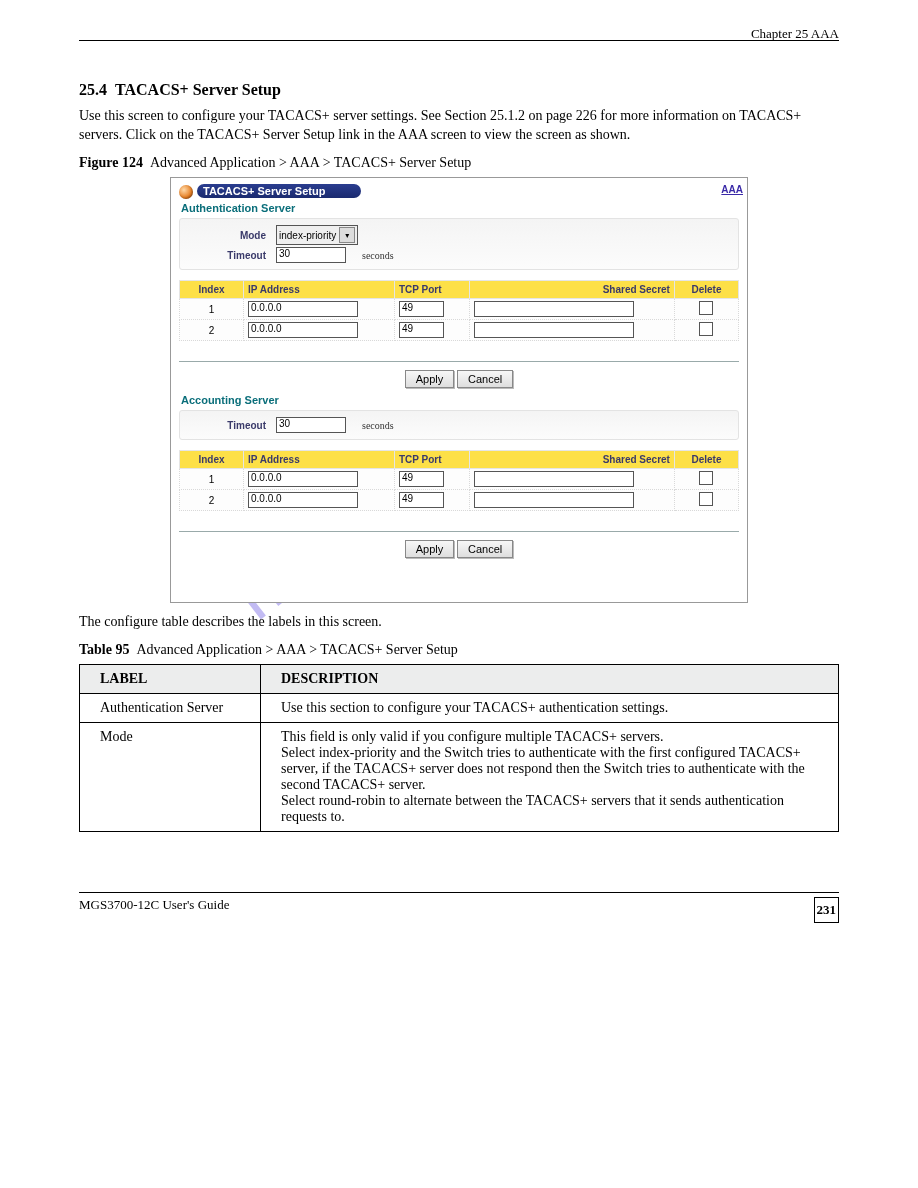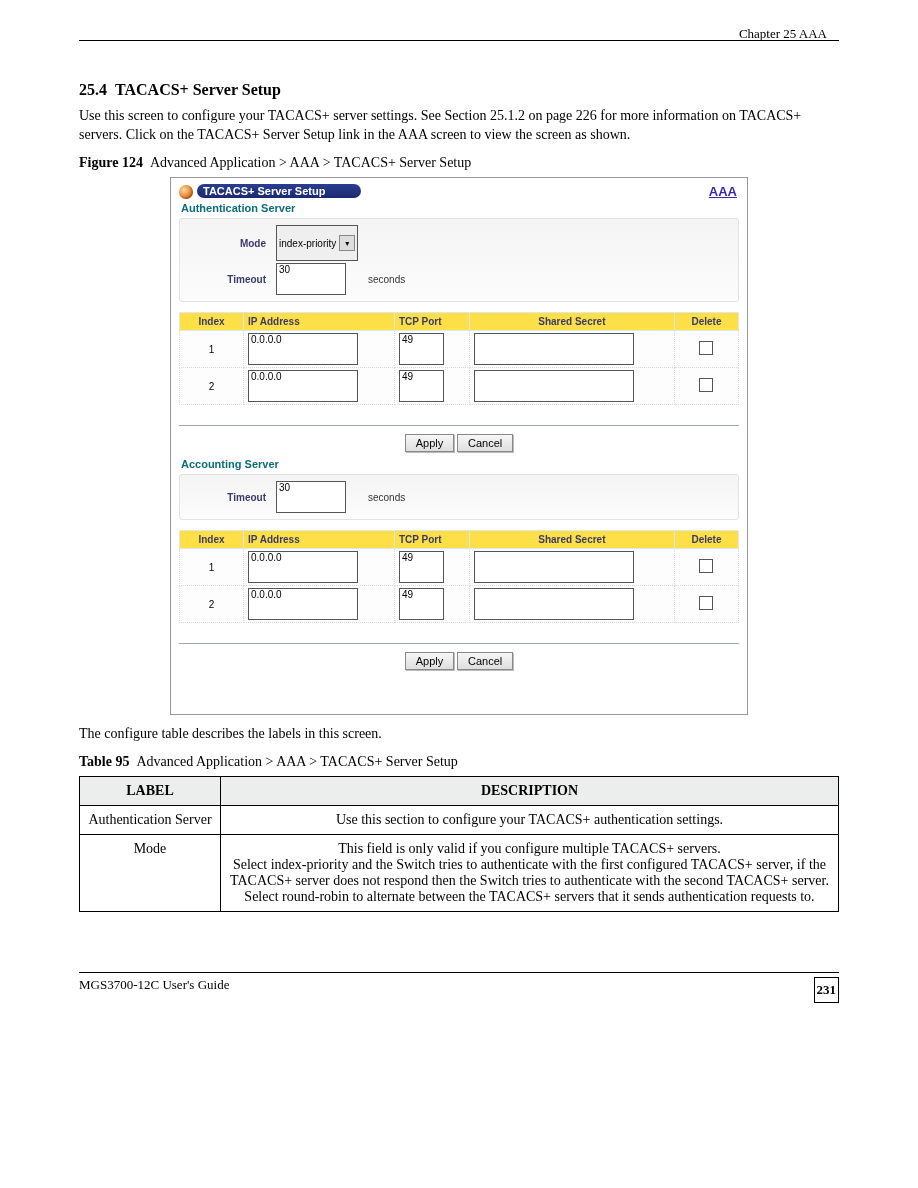--- a/index.html
+++ b/index.html
@@ -19,21 +19,21 @@
   .hdr-rule {
     border-top: 1px solid #000;
     margin: 0 0 20px 0;
   }
   .header-right {
     text-align: left;
     font-family: "Times New Roman", serif;
     font-size: 13px;
     position: absolute;
     top: 26px;
-    right: 12px;
+    right: 0;
   }
   .section-title {
     font-family: "Times New Roman", serif;
     font-size: 16px;
     font-weight: bold;
     margin: 40px 0 8px 0;
   }
   .body-text {
     font-family: "Times New Roman", serif;
     font-size: 14px;
@@ -69,25 +69,25 @@
     display: inline-block;
     width: 14px; height: 14px;
     border-radius: 50%;
     background: radial-gradient(circle at 35% 35%, #ffd9a8, #e67e22 60%, #a8521a);
     vertical-align: middle;
     margin-right: 4px;
     box-shadow: inset -1px -1px 2px rgba(0,0,0,.3);
   }
   .aaa-link {
     position: absolute;
-    top: 6px; right: 10px;
+    top: 6px; right: 4px;
     color: #3a2aa8;
     text-decoration: underline;
     font-weight: bold;
-    font-size: 13px;
+    font-size: 10px;
   }
   .sub-head {
     color: #0a6e7a;
     font-weight: bold;
     font-size: 11px;
     margin: 3px 0 4px 2px;
   }
   .field-block {
     background: linear-gradient(#f4f4f4,#fcfcfc);
     border: 1px solid #e3e3e3;
@@ -99,45 +99,45 @@
     width: 80px;
     text-align: right;
     color: #3a3a6a;
     font-weight: bold;
     font-size: 10px;
     padding-right: 10px;
   }
   .dummy-input {
     border: 1px solid #555;
     background: #fff;
-    height: 32px;
+    height: 16px;
     padding: 0 2px;
     font-size: 10px;
     box-sizing: border-box;
   }
   .dummy-select {
     border: 1px solid #555;
     background: #efefef;
     height: 18px;
     font-size: 10px;
     display: inline-flex;
     align-items: center;
-    padding: 8px 2px;
+    padding: 0 2px;
   }
   .sel-arrow {
     border: 1px solid #888;
     background: #ddd;
     width: 14px; height: 14px;
     margin-left: 3px;
     display: inline-flex;
     align-items: center;
     justify-content: center;
     font-size: 8px;
   }
-  .unit { margin-left: 22px; color:#333; }
+  .unit { margin-left: 16px; color:#333;font-family:Liberation Serif, serif; }
   .srv-table {
     width: 100%;
     margin-top: 10px;
     border-collapse: collapse;
     font-size: 10px;
   }
   .srv-table thead tr { background: #fde047; }
   .srv-table th {
     color: #3a3a6a;
     font-weight: bold;
@@ -146,21 +146,21 @@
   }
   .srv-table td {
     padding: 2px 4px;
     border: 1px dotted #d9d9d9;
     text-align: center;
     background: #fdfdfd;
   }
   .srv-table .col-index { width: 50px; }
   .srv-table .col-ip { width: 130px; text-align:left; }
   .srv-table .col-port { width: 60px; text-align:left; }
-  .srv-table .col-secret { width: 180px; text-align:center; }
+  .srv-table .col-secret { width: 180px; text-align:right; }
   .srv-table .col-del { width: 50px; }
   .chk {
     display:inline-block; width:12px; height:12px; border:1px solid #555; background:#fff;
   }
   .hr-dark { border-top:1px solid #9aa; margin:20px 0 8px 0; }
   .btn-row { text-align:center; margin: 8px 0 6px 0; }
   .btn {
     display:inline-block;
     border:1px solid #888;
     background: linear-gradient(#f7f7f7,#dedede);
@@ -173,22 +173,22 @@
   
   .def-table {
     border-collapse: collapse;
     width: 100%;
     font-family: "Times New Roman", serif;
     font-size: 14px;
     margin-top: 2px;
   }
   .def-table th, .def-table td {
     border: 1px solid #000;
-    padding: 6px 0;
-    text-align: center;
+    padding: 6px 20px;
+    text-align: left;
     vertical-align: top;
   }
   .def-table thead th { background: #eceded; font-weight: bold; }
   .def-table .label-col { width: 140px; }
   
   .wm {
     position: absolute;
     top: 380px;
     left: 100px;
     font-size: 72px;

